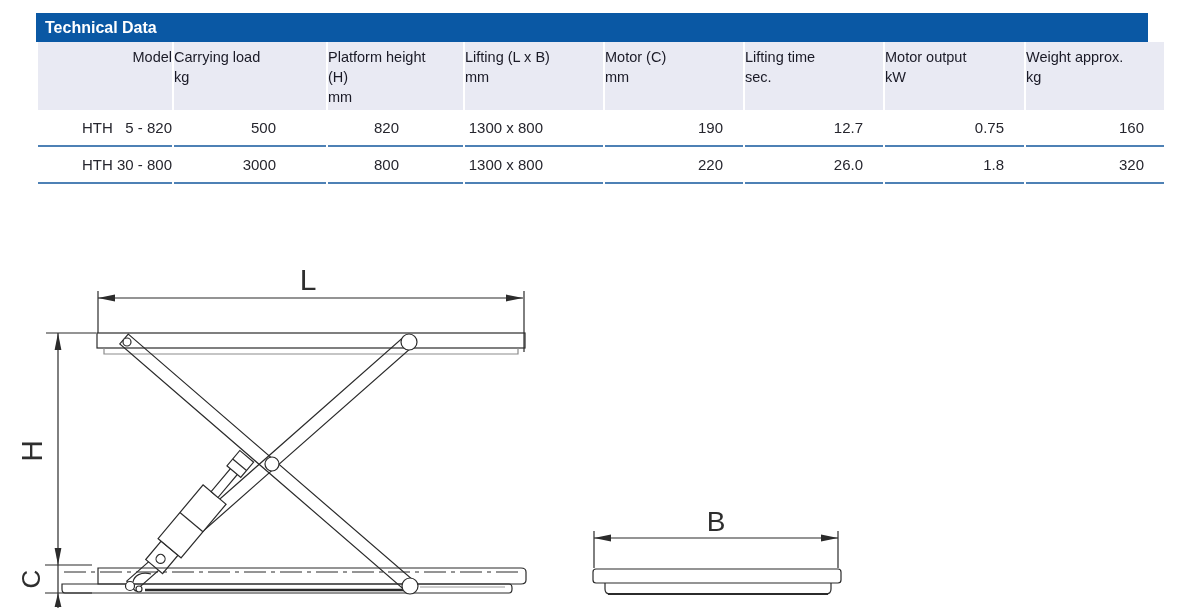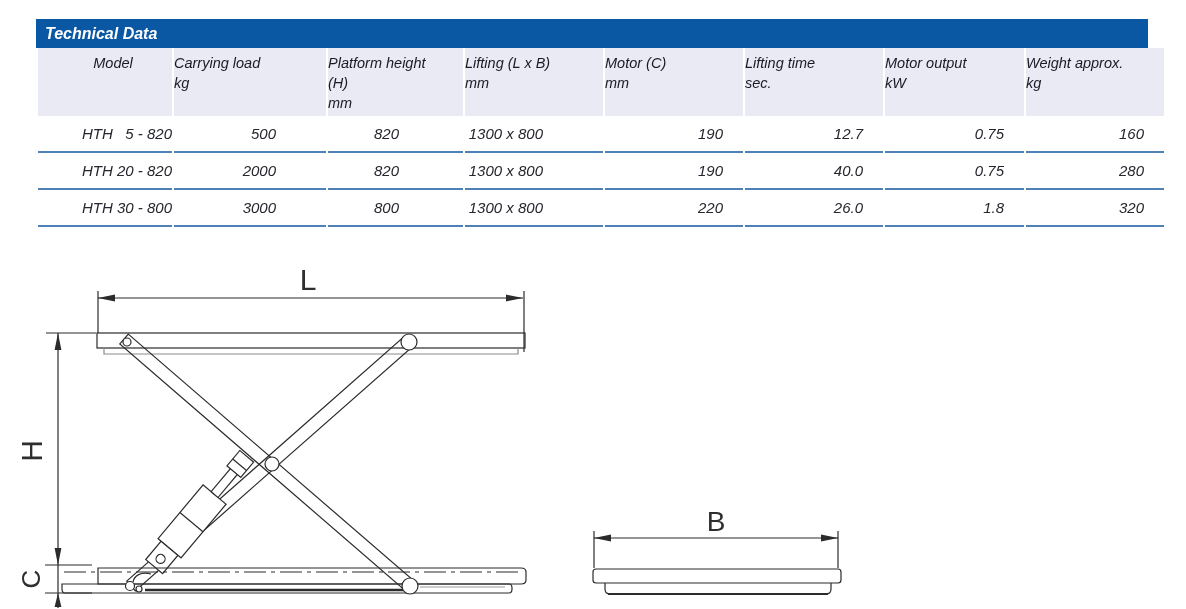--- a/index.html
+++ b/index.html
@@ -2,36 +2,36 @@
 <html><head>
 <meta charset="utf-8">
 <style>
   html,body{margin:0;padding:0;}
   body{
     width:1186px;height:609px;position:relative;overflow:hidden;
     background:#ffffff;
     font-family:"Liberation Sans",sans-serif;
     color:#23232b;
   }
-  .tbl-wrap{position:absolute;left:36px;top:19px;width:1112px;font-style:italic;}
+  .tbl-wrap{position:absolute;left:36px;top:13px;width:1112px;}
   .tbl-title{
     height:29px;line-height:29px;background:#0a58a4;color:#ffffff;
     font-size:16px;font-weight:bold;padding-left:9px;box-sizing:border-box;
   }
   table.data{
     width:1112px;table-layout:fixed;
     border-collapse:separate;border-spacing:2px 0;
     font-size:15px;
   }
   table.data th{
     background:#e9eaf3;font-weight:normal;color:#1a1a26;
     font-size:14.5px;line-height:20px;vertical-align:top;
     padding:5px 20px 3px 0;height:40px;text-align:left;
   }
-  table.data th.c0{text-align:center;padding-left:16px;padding-right:0;}
+  table.data th.c0{text-align:right;padding-left:16px;padding-right:0;}
   table.data td{
     border-bottom:2px solid #4e81b5;height:33px;
     text-align:right;padding-right:20px;color:#26262e;
     white-space:pre;overflow:hidden;
   }
   table.data td.c0{text-align:right;padding-left:8px;padding-right:0;}
   table.data td.c1{padding-right:50px;}
   table.data td.c2{padding-right:64px;}
   table.data td.c3{padding-right:60px;}
   svg.diagram{position:absolute;left:0;top:0;}
@@ -96,30 +96,20 @@
         <td class="c0">HTH   5 - 820</td>
         <td class="c1">500</td>
         <td class="c2">820</td>
         <td class="c3">1300 x 800</td>
         <td>190</td>
         <td>12.7</td>
         <td>0.75</td>
         <td>160</td>
       </tr>
       <tr>
-        <td class="c0">HTH 20 - 820</td>
-        <td class="c1">2000</td>
-        <td class="c2">820</td>
-        <td class="c3">1300 x 800</td>
-        <td>190</td>
-        <td>40.0</td>
-        <td>0.75</td>
-        <td>280</td>
-      </tr>
-      <tr>
         <td class="c0">HTH 30 - 800</td>
         <td class="c1">3000</td>
         <td class="c2">800</td>
         <td class="c3">1300 x 800</td>
         <td>220</td>
         <td>26.0</td>
         <td>1.8</td>
         <td>320</td>
       </tr>
     </tbody>

